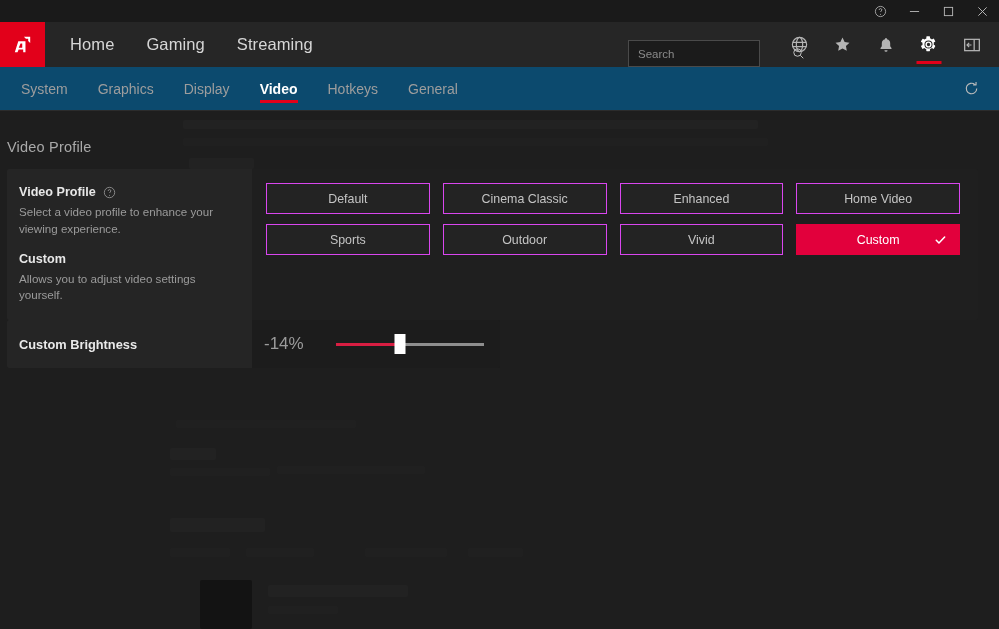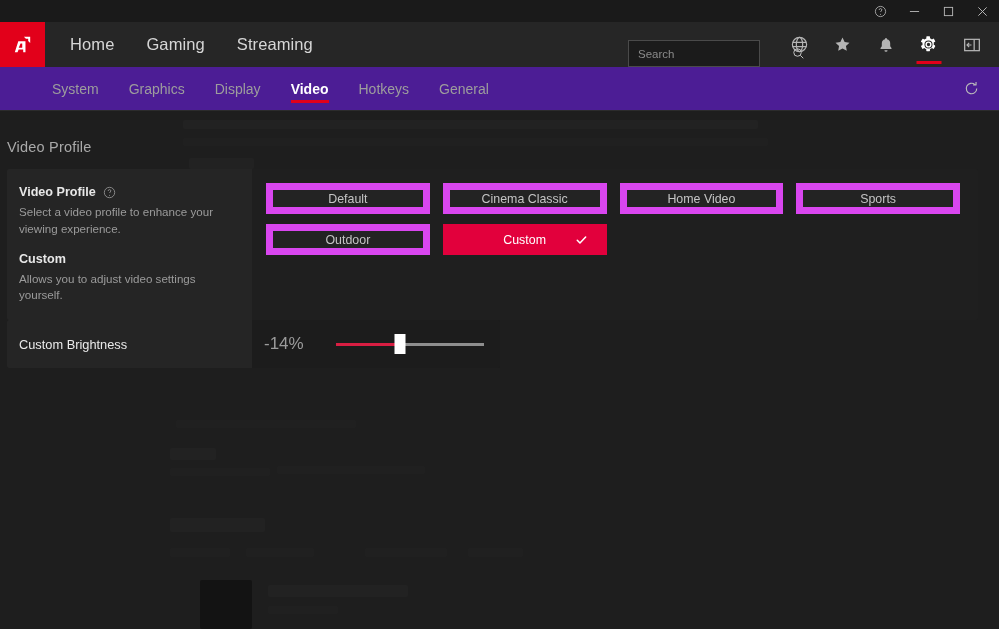--- a/index.html
+++ b/index.html
@@ -61,22 +61,22 @@
   }
   .nav-icon.active { color: #ffffff; }
   .nav-icon.active::after {
     content: ""; position: absolute; bottom: 3px; left: 50%; transform: translateX(-50%);
     width: 25px; height: 3px; background: #e2001a;
   }
   .nav-icon.last { margin-right: 6px; }
 
   
   .tabbar {
-    position: relative; height: 44px; background: #4c1d95;
-    display: flex; align-items: center; border-bottom: 1px solid #2c2c2c; z-index: 5; padding-left: 31px;
+    position: relative; height: 44px; background: #0c4a6e;
+    display: flex; align-items: center; border-bottom: 1px solid #2c2c2c; z-index: 5;
   }
   .tabs { display: flex; align-items: center; height: 100%; padding-left: 6px; }
   .tab {
     position: relative; padding: 0 15px; height: 100%;
     display: flex; align-items: center; font-size: 14px; color: #9d9d9d;
   }
   .tab.active { color: #ffffff; font-weight: bold; }
   .tab.active::after {
     content: ""; position: absolute; bottom: 7px; left: 50%; transform: translateX(-50%);
     width: 38px; height: 3px; background: #e2001a;
@@ -108,41 +108,41 @@
   }
   .help-icon { color: #9a9a9a; display: flex; }
   .opt-desc { font-size: 11.6px; color: #9b9b9b; line-height: 1.45; margin-top: 5px; }
   .opt-title.second { margin-top: 14px; }
 
   .card-right { flex: 1; padding: 14px 18px 14px 14px; }
   .btn-grid {
     display: grid; grid-template-columns: repeat(4, 1fr); gap: 10px 13px;
   }
   .profile-btn {
-    height: 31px; border: 7px solid #d946ef; background: #232323;
+    height: 31px; border: 1px solid #d946ef; background: #232323;
     color: #c4c4c4; font-size: 12.4px;
     display: flex; align-items: center; justify-content: center; position: relative;
   }
   .profile-btn.selected {
     background: #e2003c; border-color: #e2003c; color: #fff; justify-content: center;
   }
   .profile-btn .check {
     position: absolute; right: 12px; top: 50%; transform: translateY(-50%);
     display: flex; align-items: center;
   }
 
   
   .slider-card {
     margin: 0 499px 0 7px; display: flex; background: #1c1c1c;
     border-radius: 2px; overflow: hidden; height: 48px; width: 493px;
   }
   .slider-left {
     width: 245px; flex: none; background: #252525;
     display: flex; align-items: center; padding-left: 12px;
-    font-size: 12.8px; color: #eaeaea; font-weight: normal;
+    font-size: 12.8px; color: #eaeaea; font-weight: bold;
   }
   .slider-right {
     flex: 1; display: flex; align-items: center; padding-left: 12px; background: #1c1c1c;
   }
   .slider-value { font-size: 17px; color: #9b9b9b; width: 72px; }
   .slider-wrap { position: relative; width: 148px; height: 20px; display: flex; align-items: center; }
   .track { position: absolute; left: 0; right: 0; height: 3px; background: #8e8e8e; }
   .track-fill { position: absolute; left: 0; height: 3px; background: #d81e42; }
   .thumb {
     position: absolute; width: 11px; height: 20px; background: #ffffff;
@@ -304,23 +304,25 @@
         <div class="opt-title second">
           <span>Custom</span>
         </div>
         <div class="opt-desc">Allows you to adjust video settings yourself.</div>
       </div>
 
       <div class="card-right">
         <div class="btn-grid">
           <div class="profile-btn">Default</div>
           <div class="profile-btn">Cinema Classic</div>
+          <div class="profile-btn">Enhanced</div>
           <div class="profile-btn">Home Video</div>
           <div class="profile-btn">Sports</div>
           <div class="profile-btn">Outdoor</div>
+          <div class="profile-btn">Vivid</div>
           <div class="profile-btn selected">
             <span>Custom</span>
             <span class="check">
               <svg width="13" height="13" viewBox="0 0 16 16" fill="none" stroke="#ffffff" stroke-width="1.9" stroke-linecap="round" stroke-linejoin="round">
                 <path d="M2.8 8.4l3.3 3.3 7-7.4"></path>
               </svg>
             </span>
           </div>
         </div>
       </div>

